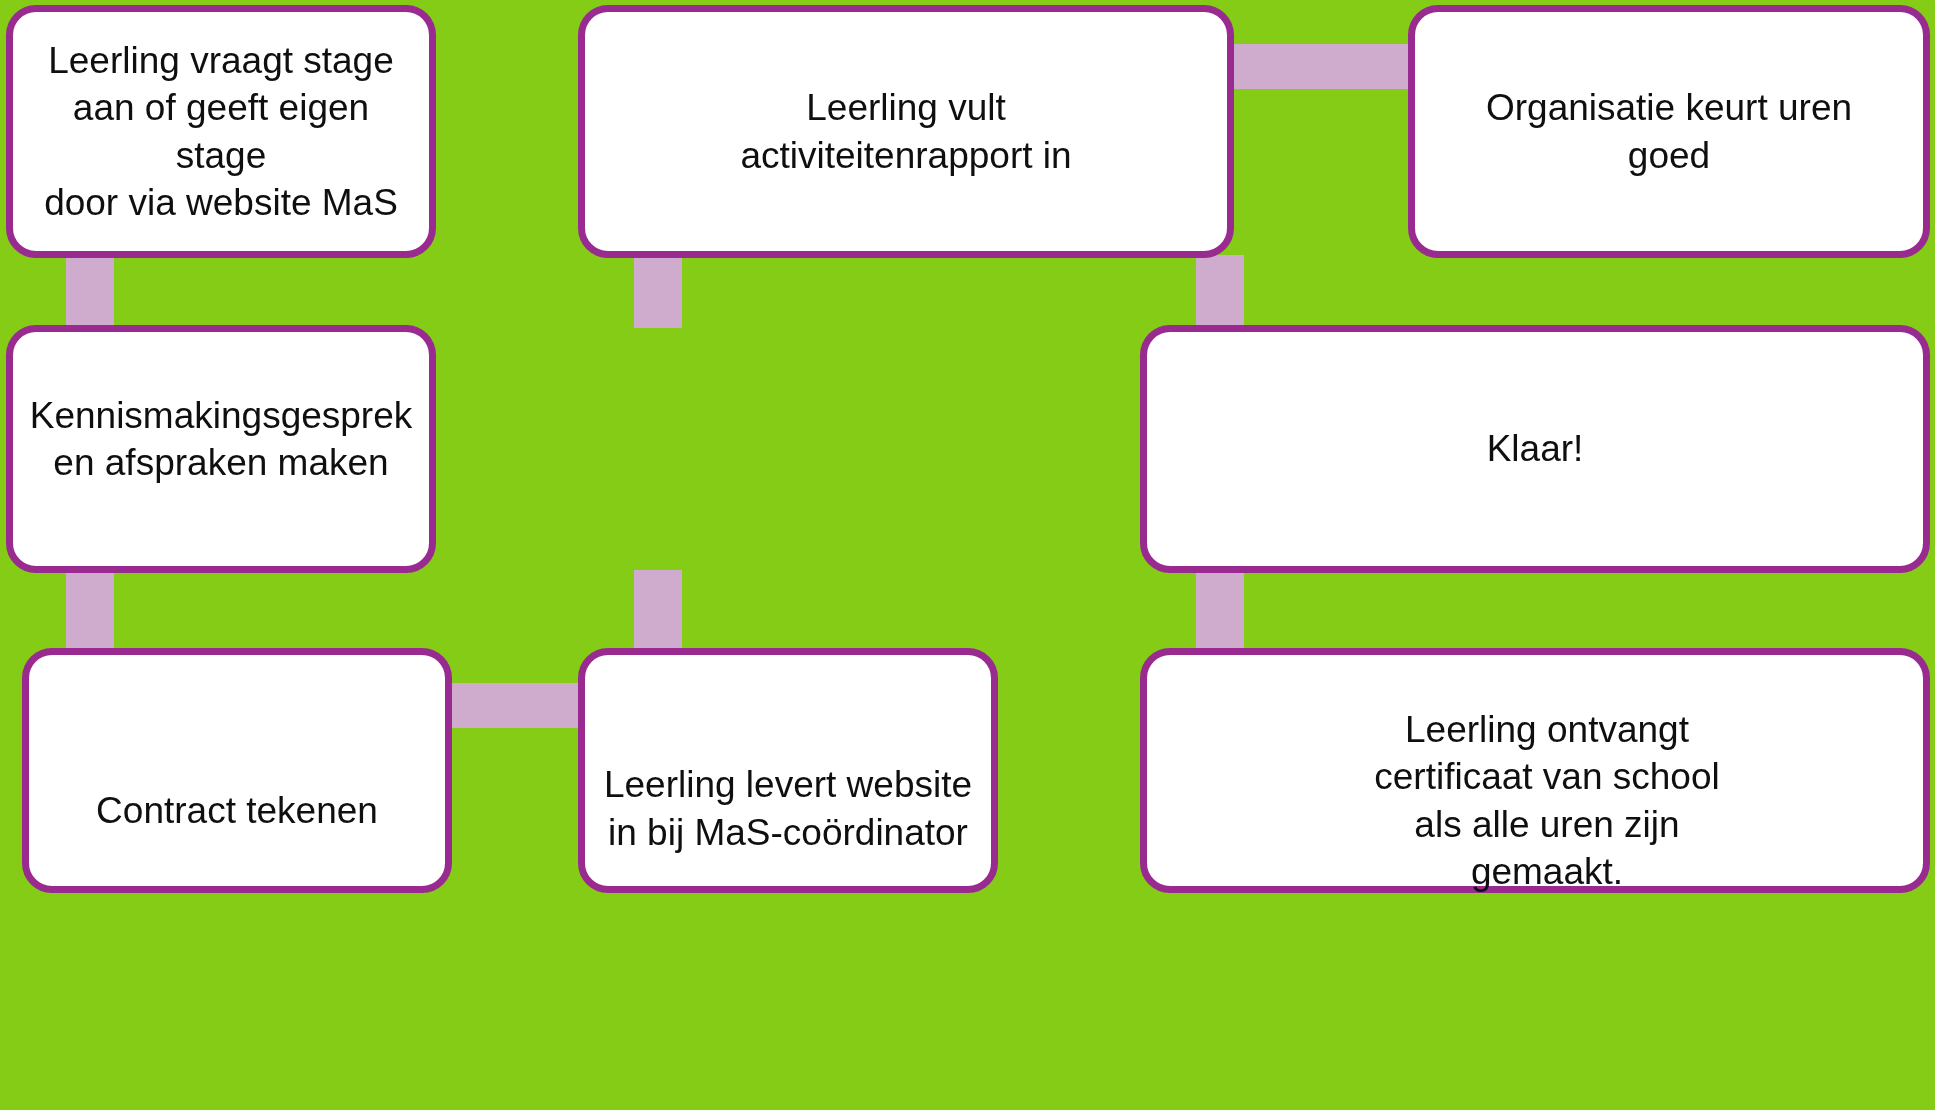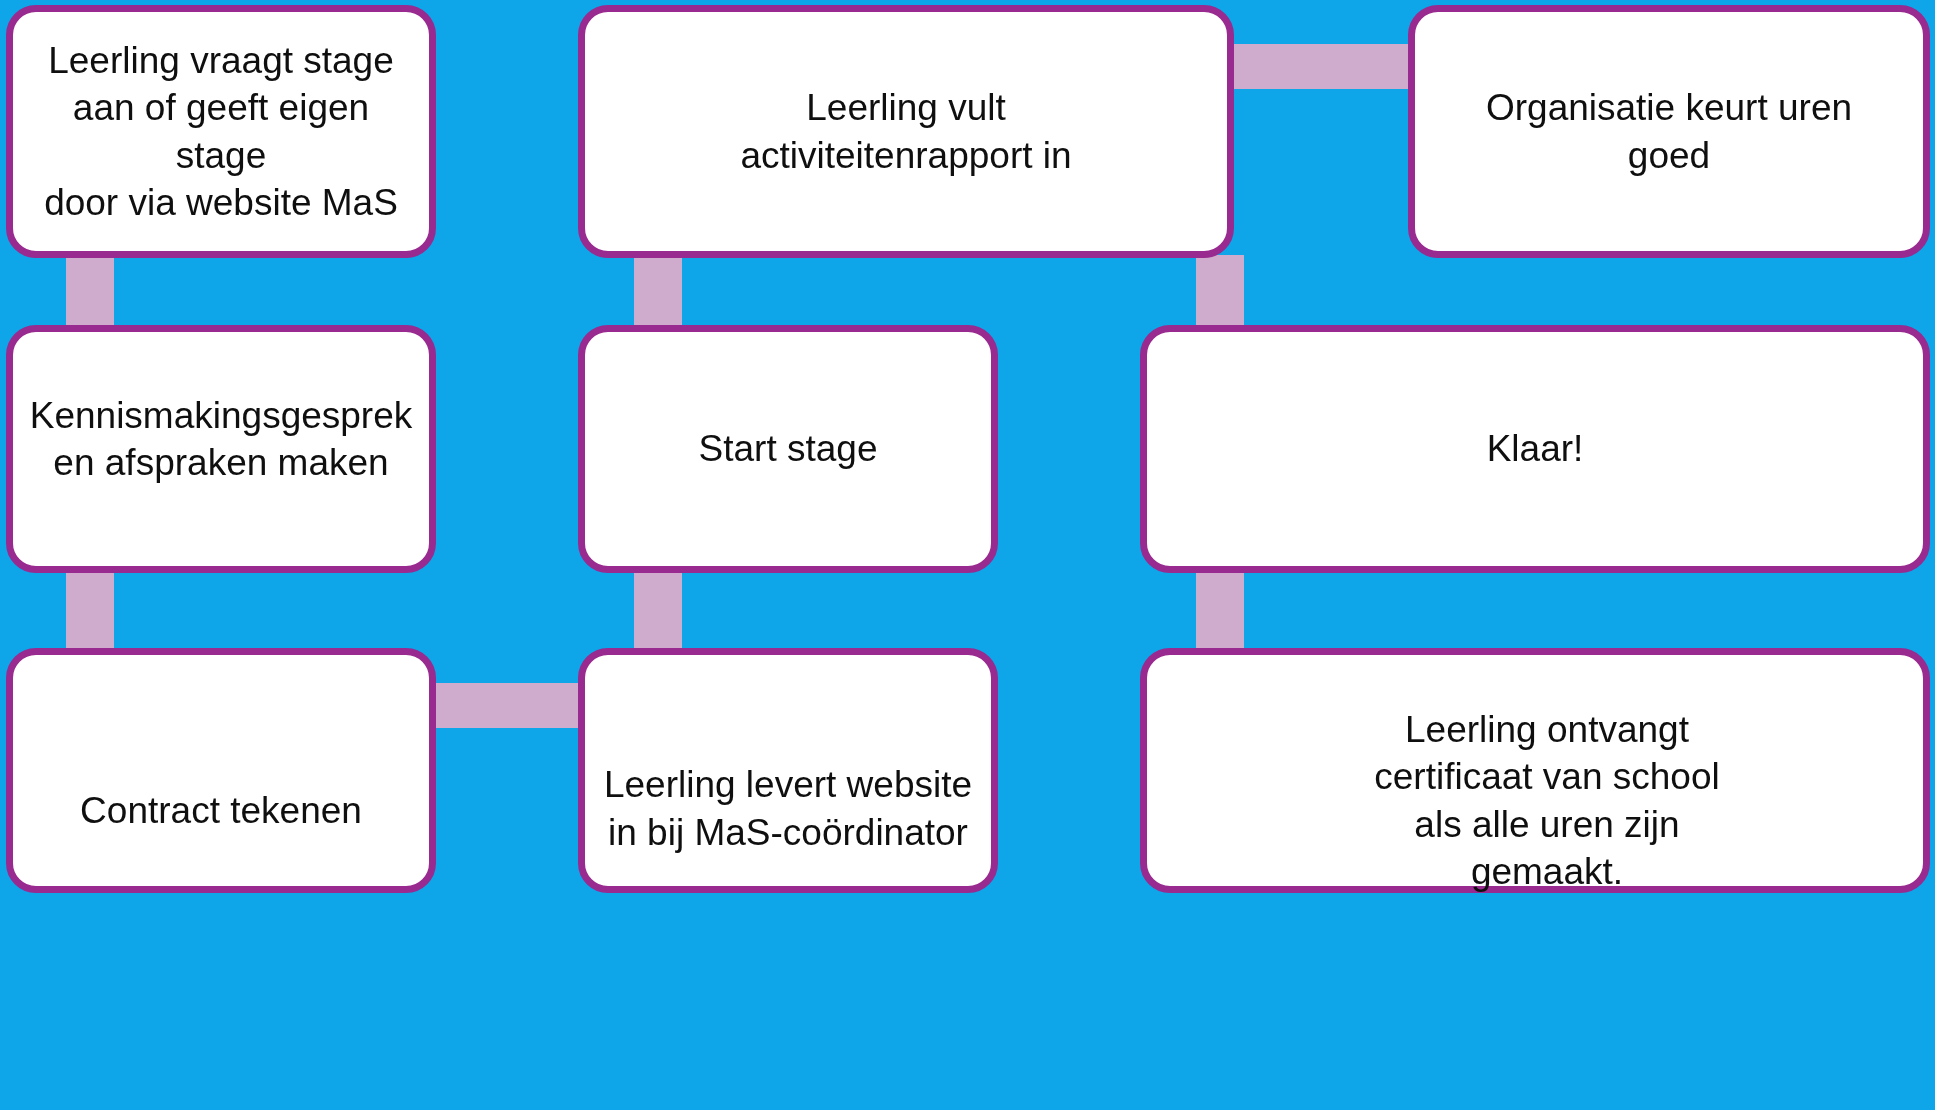--- a/index.html
+++ b/index.html
@@ -10,21 +10,21 @@
     width: 1935px;
     height: 1110px;
     background: #4b6d50;
     font-family: "Liberation Sans", sans-serif;
     overflow: hidden;
   }
   #stage {
     position: relative;
     width: 1935px;
     height: 1110px;
-    background: #0ea5e9;
+    background: #84cc16;
   }
   .node {
     position: absolute;
     background: #ffffff;
     border: 7px solid #992a8f;
     border-radius: 30px;
     box-sizing: border-box;
     display: flex;
     align-items: center;
     justify-content: center;
@@ -58,21 +58,21 @@
   #n-kennismaking { left: 6px;    top: 325px; width: 430px; height: 248px; }
   #n-kennismaking .label { font-size: 37px; position: relative; top: -10px; }
 
   #n-start        { left: 578px;  top: 325px; width: 420px; height: 248px; }
   #n-start .label        { font-size: 37px; }
 
   #n-klaar        { left: 1140px; top: 325px; width: 790px; height: 248px; align-items: center; }
   #n-klaar .label        { font-size: 37px; }
 
   
-  #n-contract  { left: 6px;    top: 648px; width: 430px; height: 245px; }
+  #n-contract  { left: 22px;    top: 648px; width: 430px; height: 245px; }
   #n-contract .label  { font-size: 37px; position: relative; top: 40px; }
 
   #n-inleveren { left: 578px;  top: 648px; width: 420px; height: 245px; }
   #n-inleveren .label { font-size: 37px; position: relative; top: 38px; }
 
   #n-certificaat { left: 1140px; top: 648px; width: 790px; height: 245px; padding-left: 24px; }
   #n-certificaat .label { font-size: 37px; position: relative; top: 30px; }
 
   
   #c-aanvraag-kennismaking { left: 66px;   top: 255px; width: 48px;  height: 73px; }
@@ -109,23 +109,20 @@
   </div>
   <div class="node" id="n-goedkeuren">
     <div class="label">Organisatie keurt uren
 goed</div>
   </div>
 
   <div class="node" id="n-kennismaking">
     <div class="label">Kennismakingsgesprek
 en afspraken maken</div>
   </div>
-  <div class="node" id="n-start">
-    <div class="label">Start stage</div>
-  </div>
   <div class="node" id="n-klaar">
     <div class="label">Klaar!</div>
   </div>
 
   <div class="node" id="n-contract">
     <div class="label">Contract tekenen</div>
   </div>
   <div class="node" id="n-inleveren">
     <div class="label">Leerling levert website
 in bij MaS-coördinator</div>

